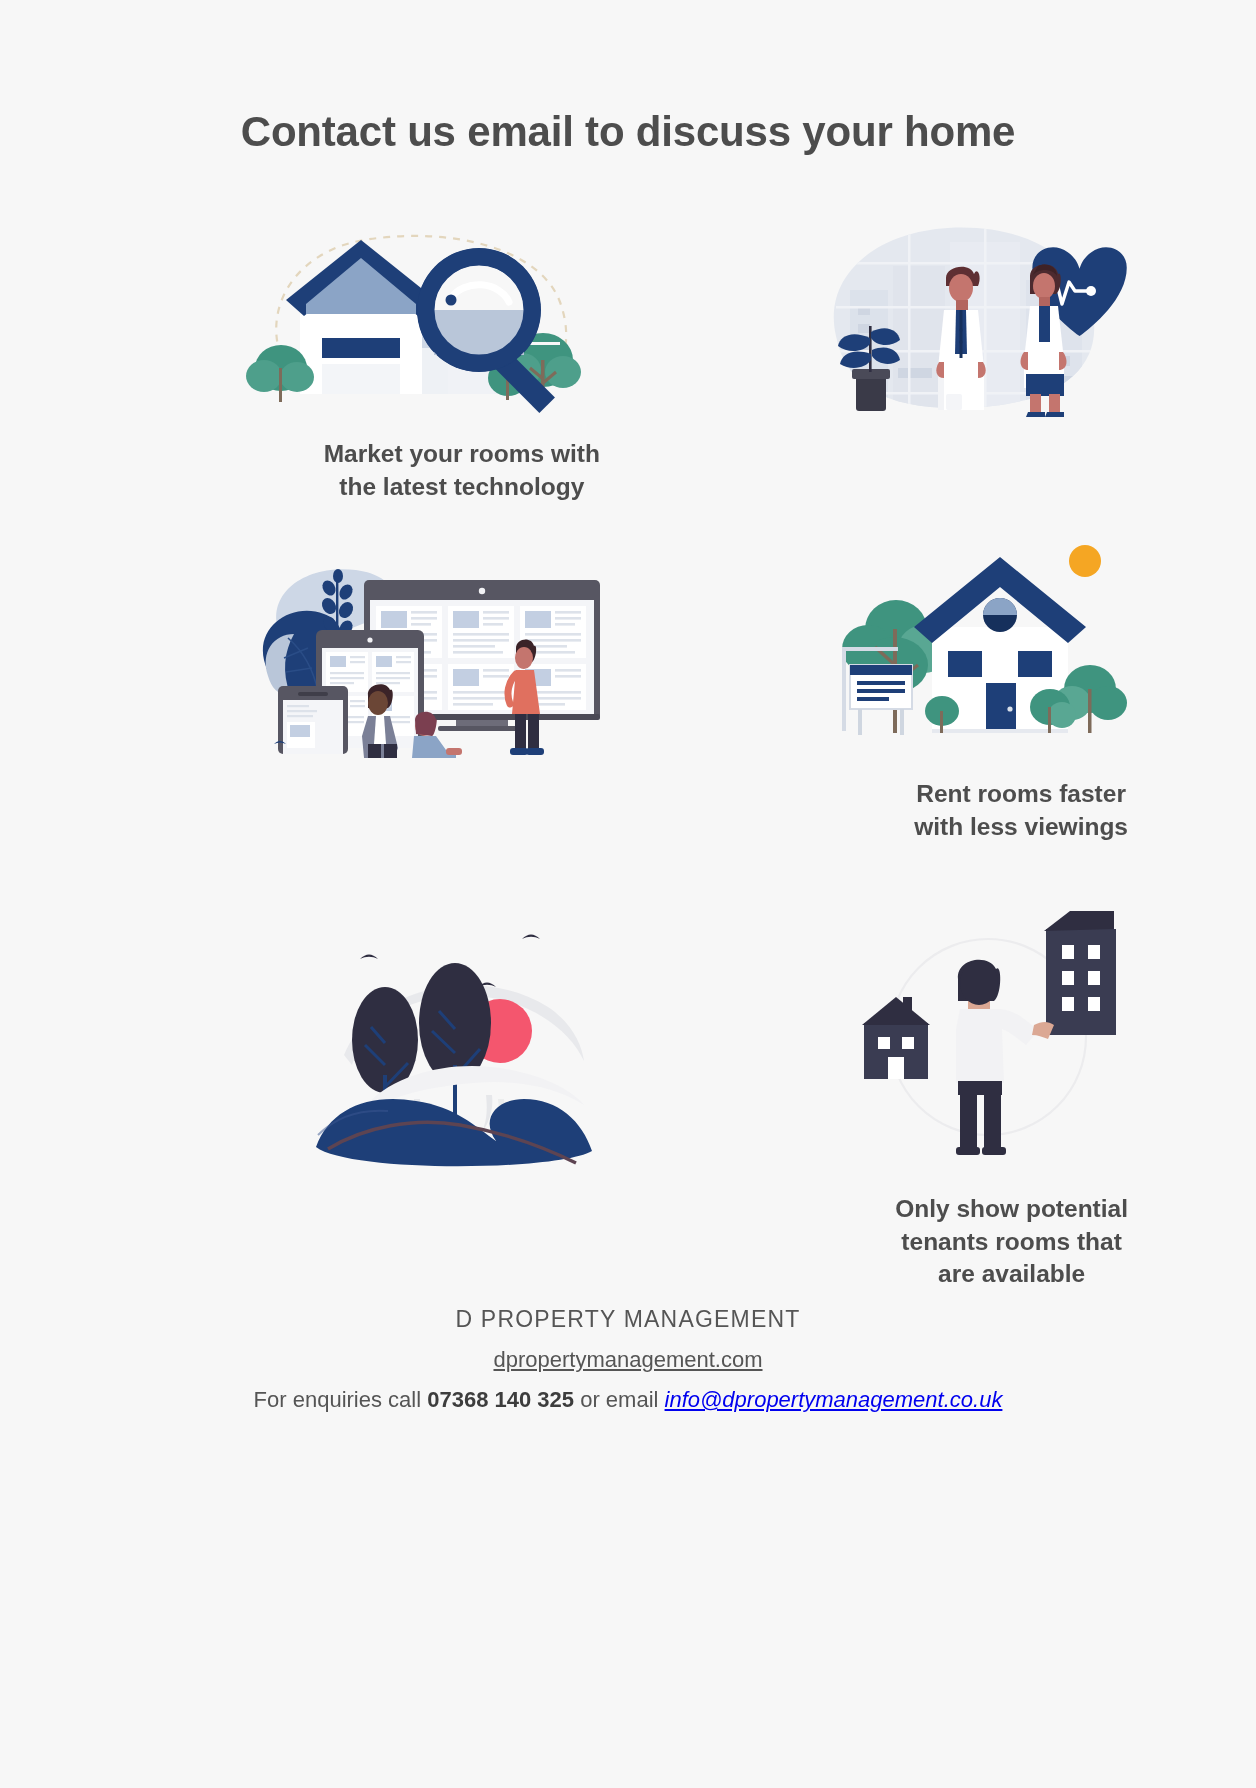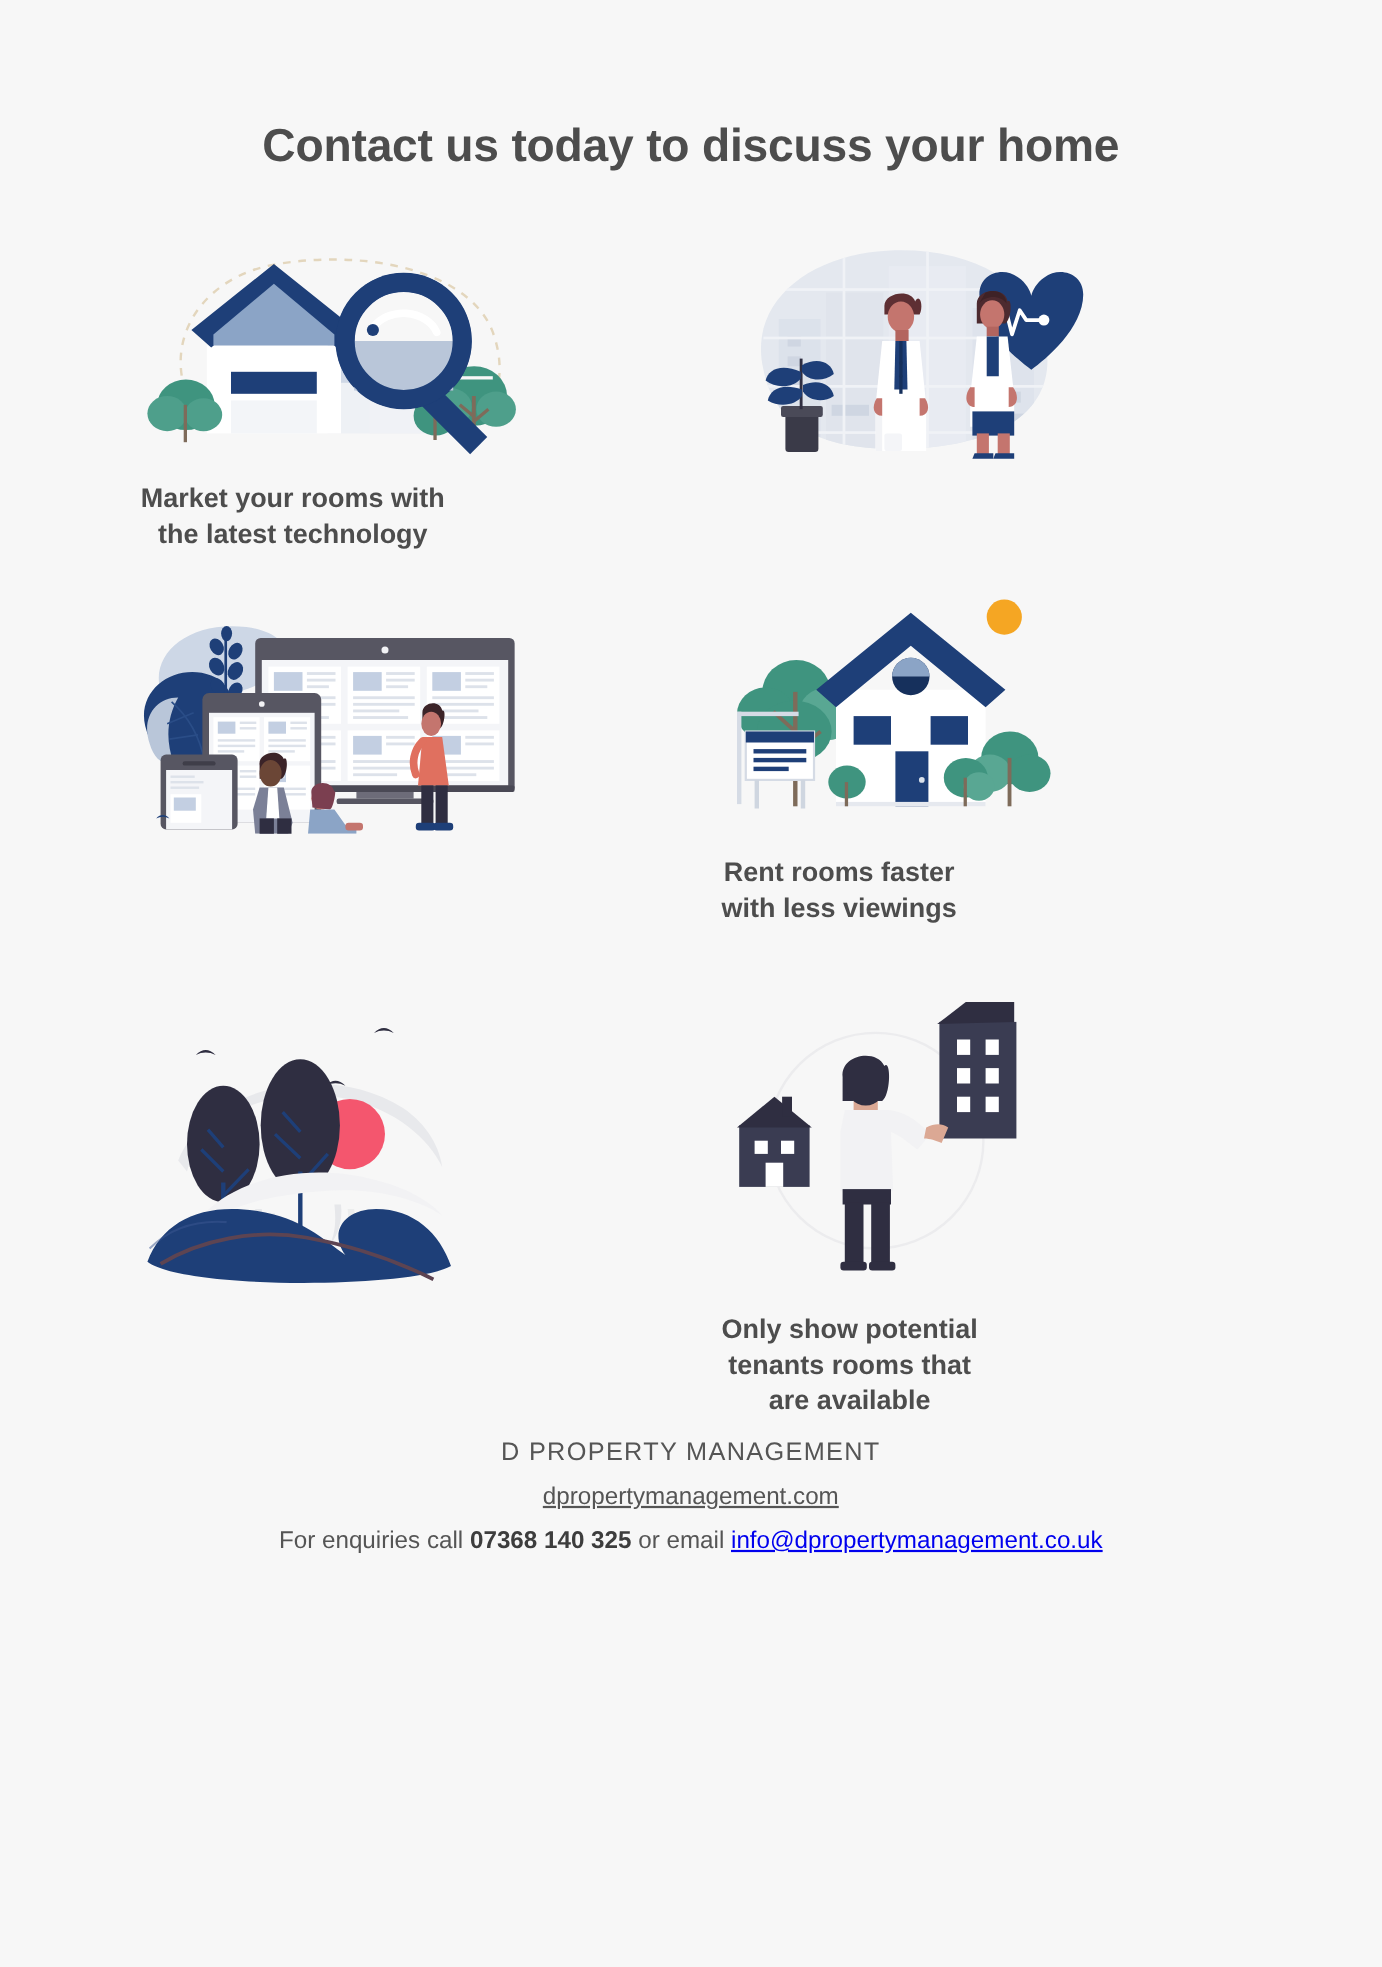--- a/index.html
+++ b/index.html
@@ -37,21 +37,21 @@
     width: 1000px;
     display: grid;
     grid-template-columns: 1fr 1fr;
     grid-template-rows: 340px 340px 400px;
     column-gap: 56px;
     row-gap: 0px;
   }
   .cell {
     display: flex;
     flex-direction: column;
-    align-items: flex-start;
+    align-items: flex-end;
     justify-content: flex-start;
   }
   .illus {
     height: 200px;
     display: flex;
     align-items: flex-end;
     justify-content: center;
     margin-bottom: 20px;
   }
   .illus.tall {
@@ -84,29 +84,29 @@
     font-size: 22px;
     color: #555555;
     text-decoration: underline;
     margin-bottom: 14px;
   }
   .enquiries {
     font-size: 22px;
     color: #555555;
   }
   .enquiries .phone { font-weight: bold; color: #3d3d3d; }
-  .enquiries .email { text-decoration: underline; }
+  .enquiries .email { text-decoration: underline; font-style: italic; }
   svg { display: block; }
 </style>
 </head>
 <body>
 
 <div class="page">
 
-  <h1 class="page-title">Contact us today to discuss your home</h1>
+  <h1 class="page-title">Contact us email to discuss your home</h1>
 
   <div class="grid">
 
     <div class="cell">
       <div class="illus">
         <svg width="360" height="200" viewBox="0 0 360 200">
           <path d="M46 150 C18 96 52 34 124 22 C210 8 300 30 320 84 C336 128 318 160 300 170" fill="none" stroke="#e3d6bd" stroke-width="2.2" stroke-dasharray="7 7"></path>
           <rect x="170" y="92" width="115" height="84" fill="#eef1f5"></rect>
           <rect x="170" y="92" width="115" height="38" fill="#cfd8e6"></rect>
           <rect x="60" y="96" width="122" height="80" fill="#ffffff"></rect>

